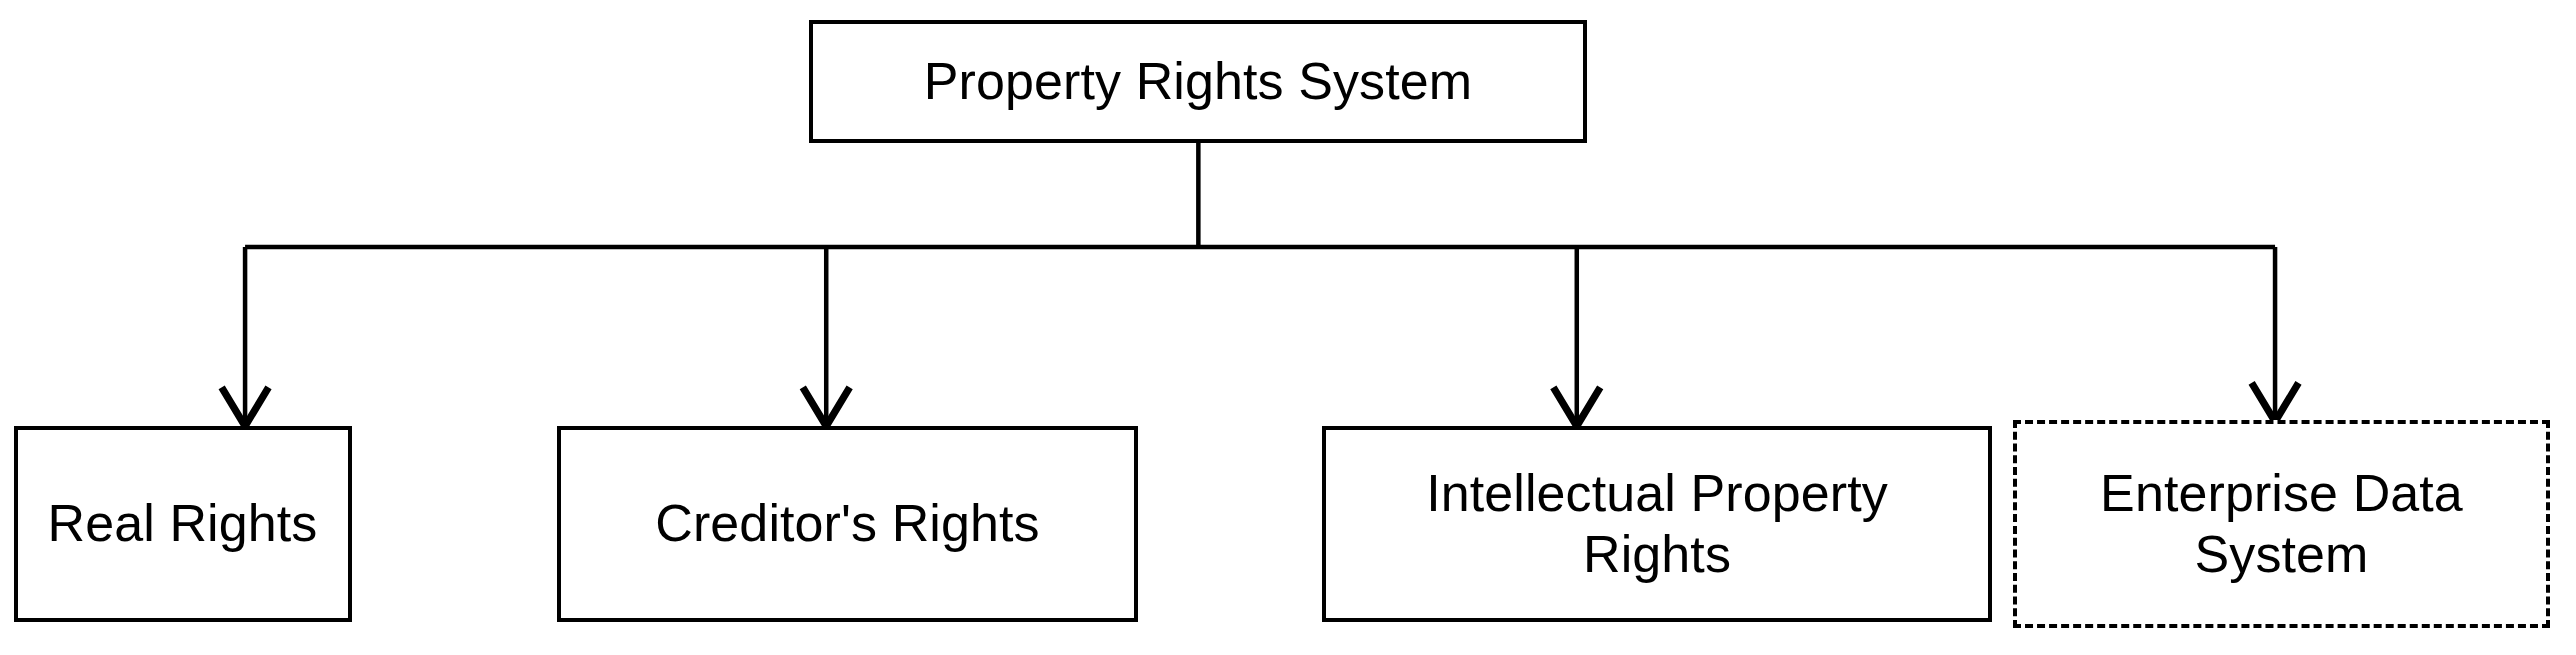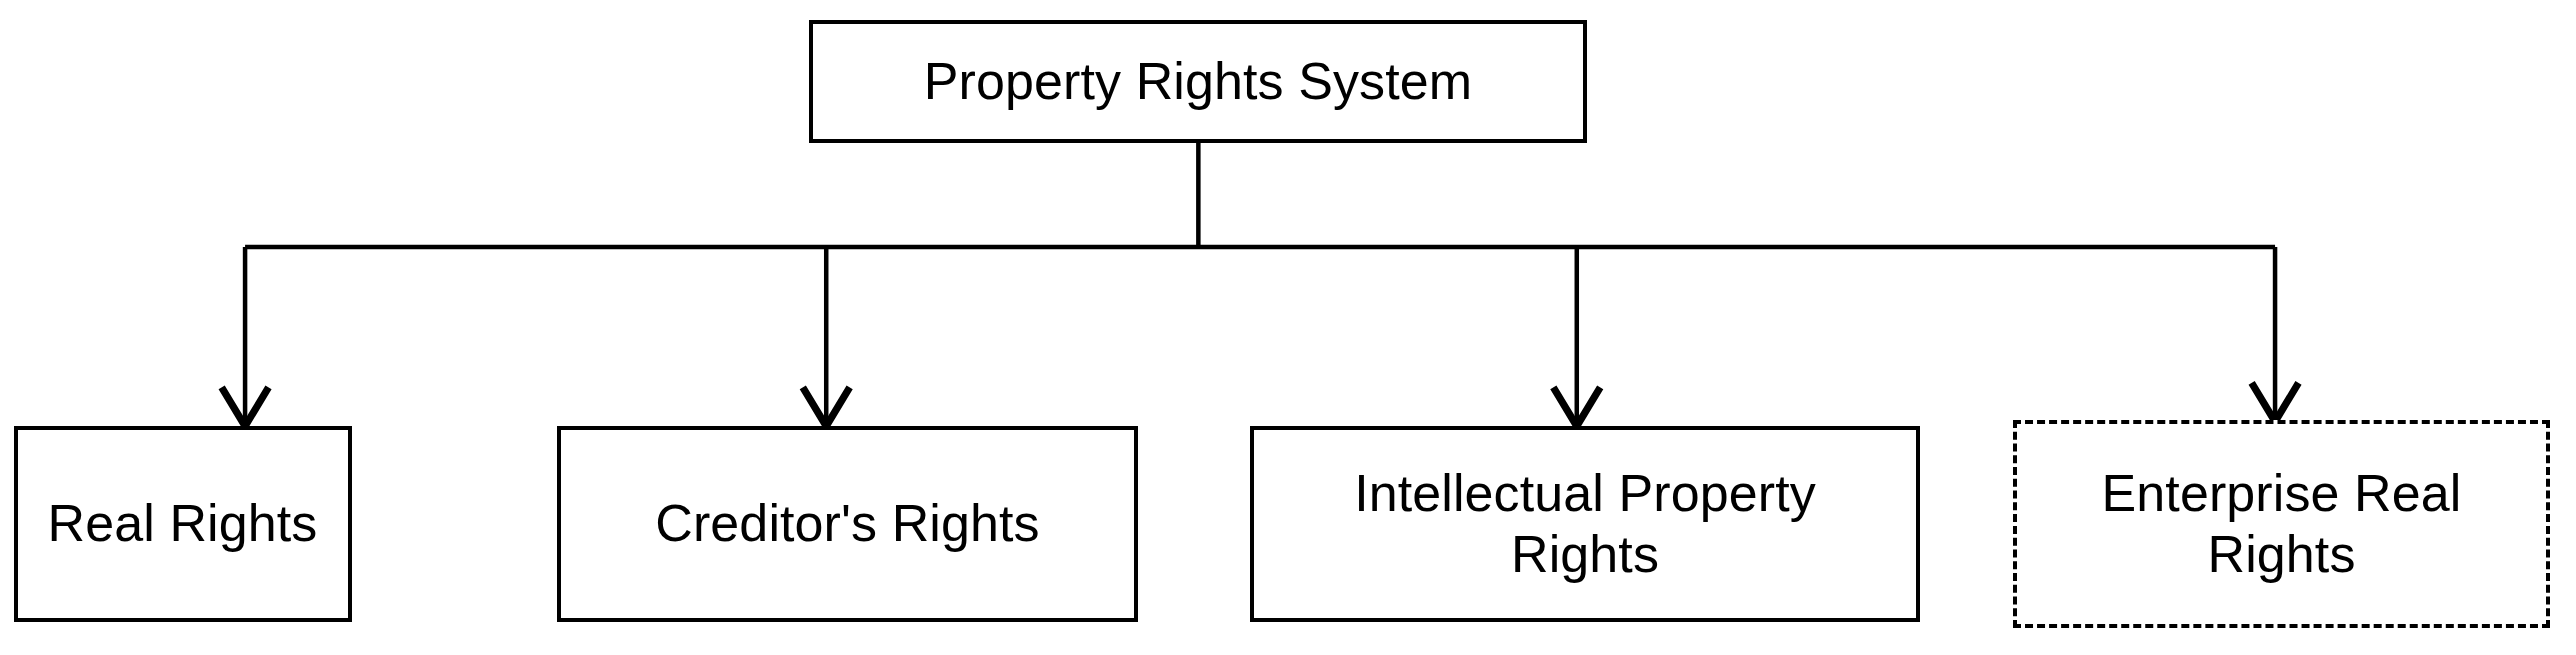--- a/index.html
+++ b/index.html
@@ -64,22 +64,22 @@
   </div>
 
   <div class="node solid" style="left:809px;top:20px;width:778px;height:123px;">
     <span class="node-label" style="font-size:52px;">Property Rights System</span>
   </div>
 
   <div class="node solid" style="left:557px;top:426px;width:581px;height:196px;align-items:center;">
     <span class="node-label" style="font-size:52px;">Creditor's Rights</span>
   </div>
 
-  <div class="node solid" style="left:1250px;top:426px;width:670px;height:196px;">
+  <div class="node solid" style="left:1322px;top:426px;width:670px;height:196px;">
     <span class="node-label" style="font-size:52px;max-width:577px;">Intellectual Property Rights</span>
   </div>
 
   <div class="node dashed" style="left:2013px;top:420px;width:537px;height:208px;">
-    <span class="node-label" style="font-size:52px;max-width:469px;">Enterprise Real Rights</span>
+    <span class="node-label" style="font-size:52px;max-width:469px;">Enterprise Data System</span>
   </div>
 
 </div>
 
 
 </body></html>

